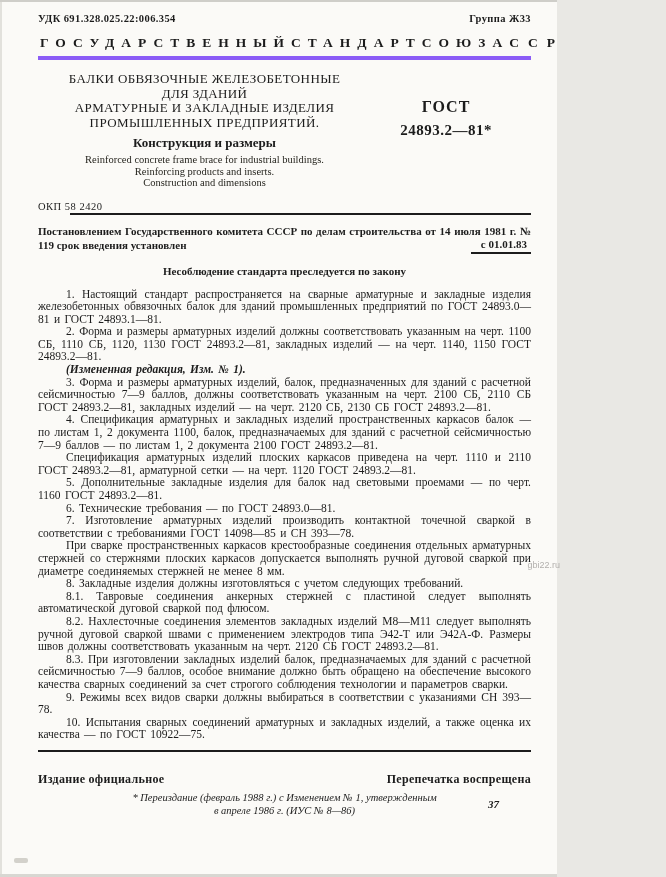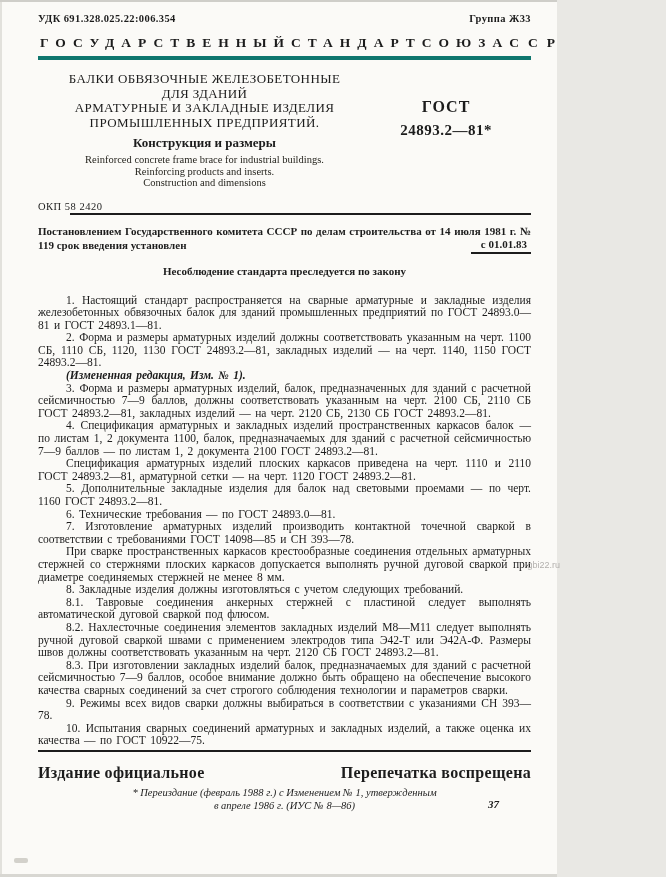--- a/index.html
+++ b/index.html
@@ -24,21 +24,21 @@
     font-size:10.5px;font-weight:bold;
     letter-spacing:.4px;
     margin-top:5px;
   }
   
   .gost-banner{
     display:flex;justify-content:space-between;
     font-size:13.5px;font-weight:bold;
     margin-top:11px;
     padding:0 2px 5px 2px;
-    border-bottom:4px solid #0f766e;
+    border-bottom:4px solid #8b5cf6;
   }
   .gost-banner span{letter-spacing:7px;white-space:nowrap;}
   .gost-banner span:last-child{letter-spacing:9px;}
   
   .title-section{
     display:flex;
     margin-top:12px;
   }
   .title-left{
     flex:1;
@@ -99,21 +99,21 @@
     background:#fbfaf7;
   }
   .law-notice{
     text-align:center;
     font-weight:bold;
     font-size:11px;
     margin-top:11px;
   }
   
   .doc-body{
-    margin-top:17px;
+    margin-top:11px;
     font-size:11.5px;
     line-height:12.6px;
     text-align:justify;
   }
   .doc-body p{
     margin:0;
     text-indent:28px;
     word-spacing:1.5px;
   }
   .doc-body p.em{
@@ -127,22 +127,22 @@
     top:750px;
   }
   .footer-rule{
     border:none;
     border-top:2.5px solid #1c1c1c;
     margin:0;
   }
   .footer-row{
     display:flex;justify-content:space-between;
     font-weight:bold;
-    font-size:16px;
-    margin-top:12px;
+    font-size:12px;
+    margin-top:20px;
     letter-spacing:.3px;
   }
   .footnote{
     text-align:center;
     font-style:italic;
     font-size:10.5px;
     line-height:13px;
     margin-top:4px;
   }
   .page-number{

